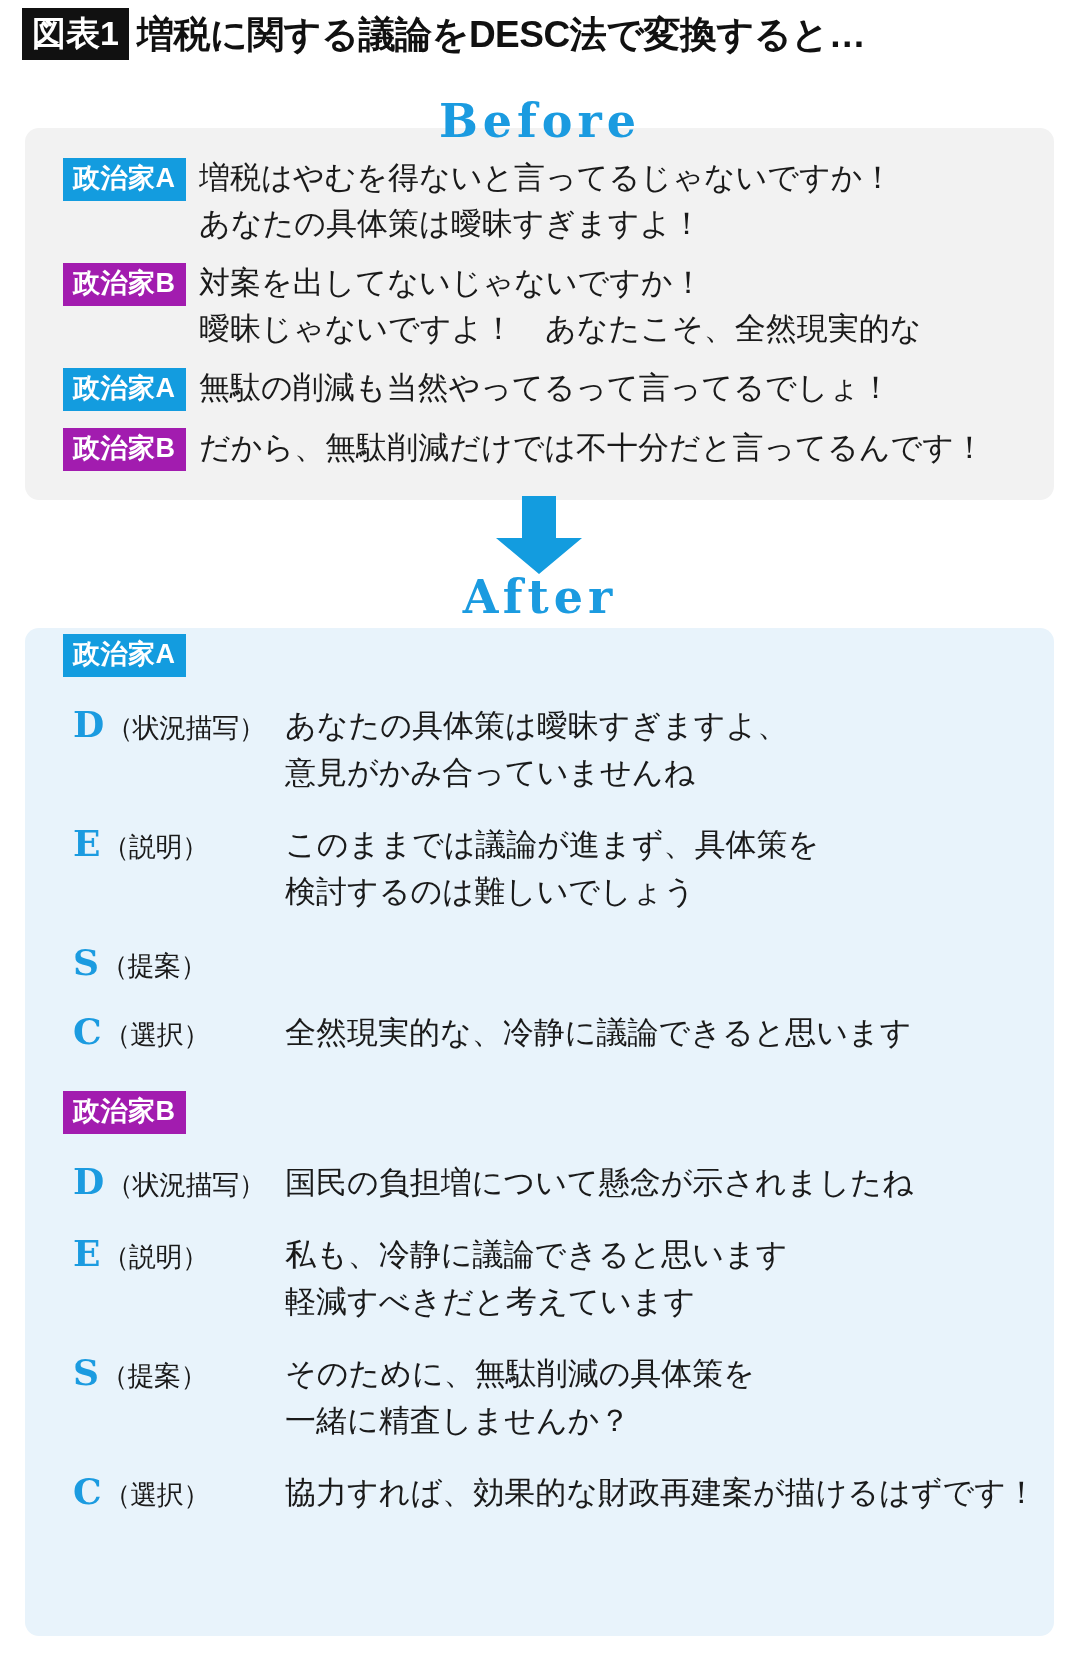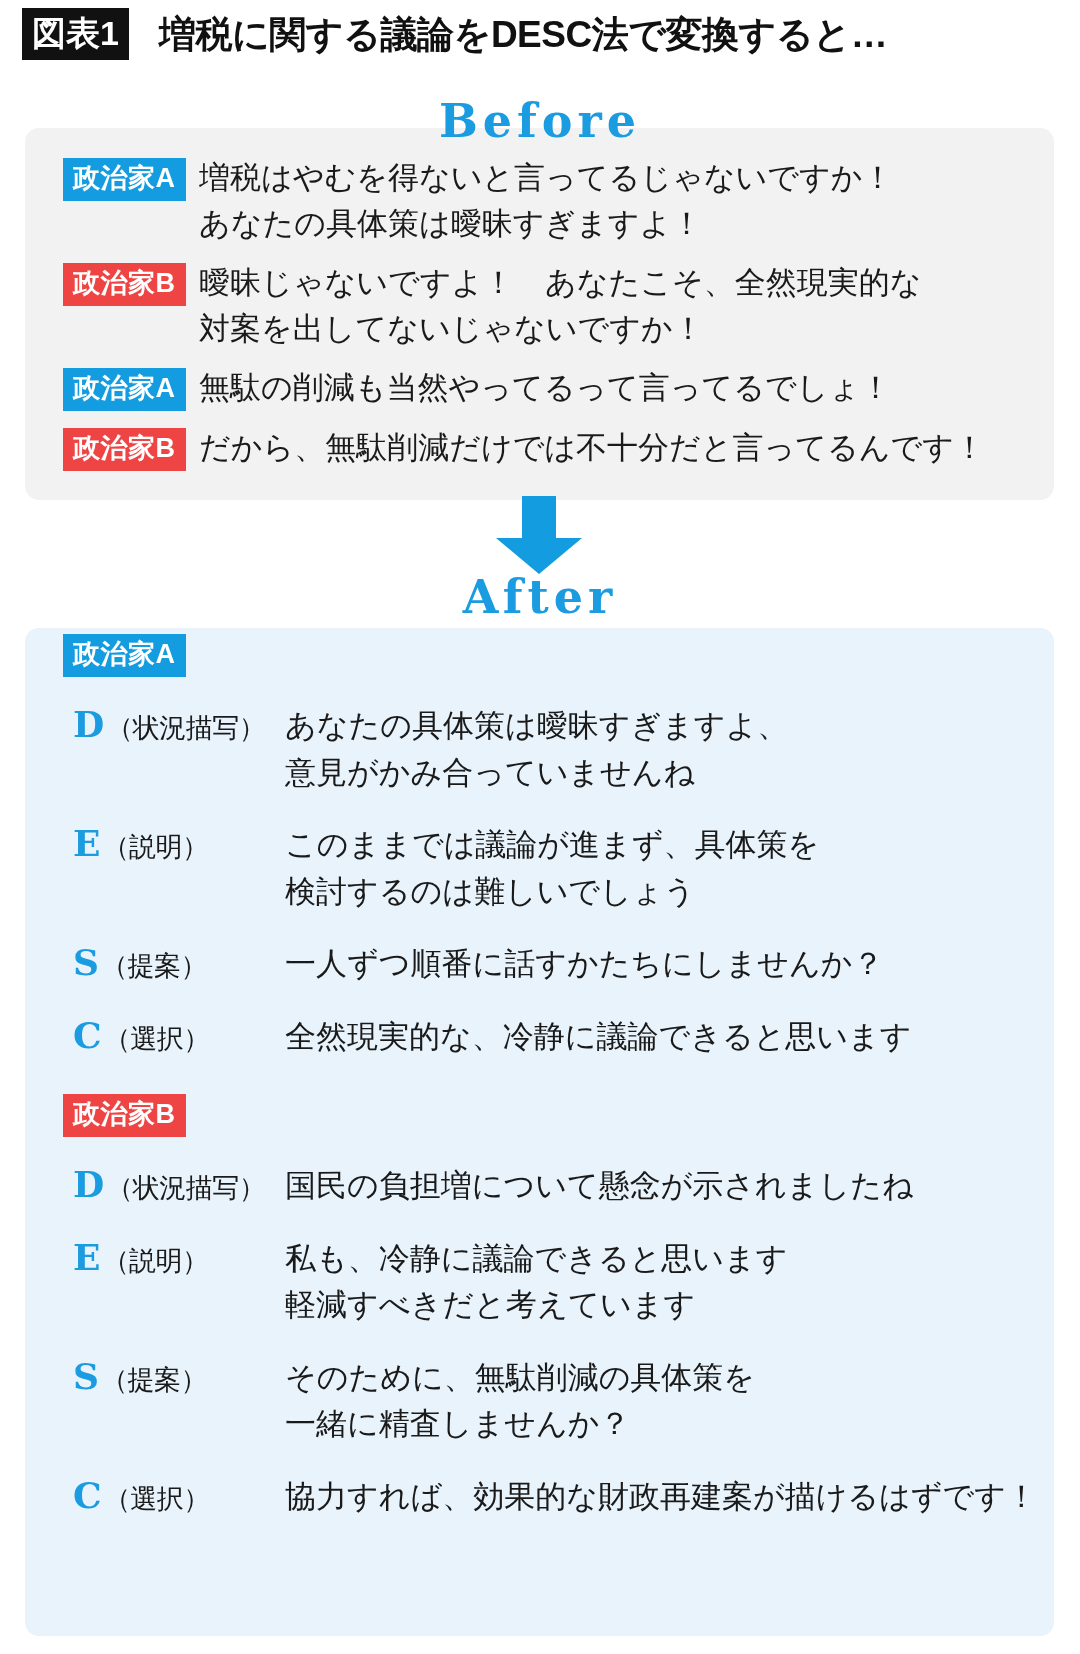--- a/index.html
+++ b/index.html
@@ -16,21 +16,21 @@
     overflow: hidden;
   }
 
   
   .title-row {
     position: absolute;
     left: 22px;
     top: 8px;
     display: flex;
     align-items: center;
-    gap: 30px;
+    gap: 8px;
     white-space: nowrap;
     text-align: right;
   }
   .title-badge {
     background: #111111;
     color: #ffffff;
     font-weight: bold;
     font-size: 34px;
     line-height: 1;
     padding: 8px 10px 10px 10px;
@@ -99,21 +99,21 @@
     color: #ffffff;
     font-weight: bold;
     font-size: 27px;
     line-height: 1;
     padding: 7px 10px 9px 10px;
     letter-spacing: 0.5px;
     white-space: nowrap;
     text-align: center;
   }
   .badge-a { background: #139CDF; }
-  .badge-b { background: #ef4444; }
+  .badge-b { background: #a21caf; }
 
   
   .before-rows {
     position: absolute;
     left: 63px;
     top: 155px;
     width: 970px;
   }
   .before-row {
     display: flex;
@@ -193,22 +193,22 @@
     <div class="before-row">
       <div class="badge-cell"><span class="speaker-badge badge-a">政治家A</span></div>
       <div class="lines-cell">
         <div>増税はやむを得ないと言ってるじゃないですか！</div>
         <div>あなたの具体策は曖昧すぎますよ！</div>
       </div>
     </div>
     <div class="before-row">
       <div class="badge-cell"><span class="speaker-badge badge-b">政治家B</span></div>
       <div class="lines-cell">
+        <div>対案を出してないじゃないですか！</div>
         <div>曖昧じゃないですよ！　あなたこそ、全然現実的な</div>
-        <div>対案を出してないじゃないですか！</div>
       </div>
     </div>
     <div class="before-row">
       <div class="badge-cell"><span class="speaker-badge badge-a">政治家A</span></div>
       <div class="lines-cell">
         <div>無駄の削減も当然やってるって言ってるでしょ！</div>
       </div>
     </div>
     <div class="before-row">
       <div class="badge-cell"><span class="speaker-badge badge-b">政治家B</span></div>
@@ -246,23 +246,20 @@
       <div class="desc-lines">
         <div>このままでは議論が進まず、具体策を</div>
         <div>検討するのは難しいでしょう</div>
       </div>
     </div>
     <div class="desc-row">
       <div class="desc-key">
         <span class="desc-letter">S</span>
         <span class="desc-paren">（提案）</span>
       </div>
-      <div class="desc-lines">
-        <div>一人ずつ順番に話すかたちにしませんか？</div>
-      </div>
     </div>
     <div class="desc-row">
       <div class="desc-key">
         <span class="desc-letter">C</span>
         <span class="desc-paren">（選択）</span>
       </div>
       <div class="desc-lines">
         <div>全然現実的な、冷静に議論できると思います</div>
       </div>
     </div>

